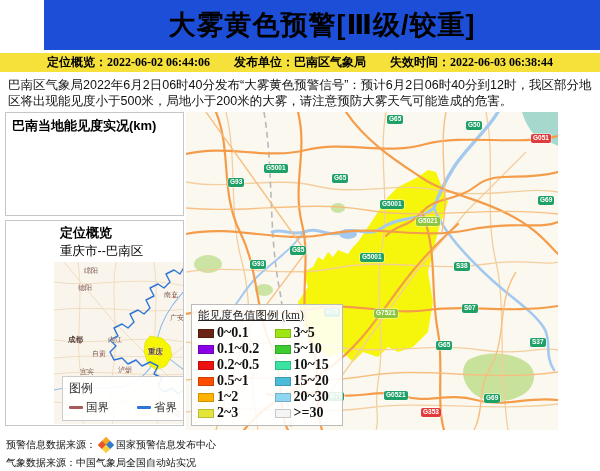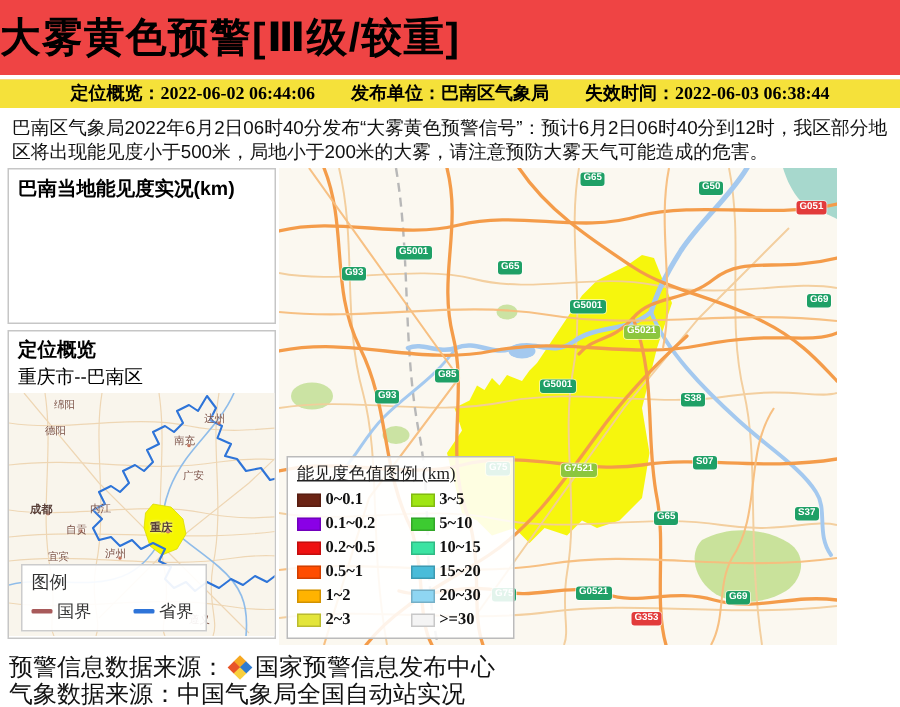--- a/index.html
+++ b/index.html
@@ -4,43 +4,44 @@
 <style>
   html,body{margin:0;padding:0;}
   body{
     width:600px;height:471px;overflow:hidden;background:#fff;
     font-family:"Liberation Sans","DejaVu Sans",sans-serif;color:#111;
     position:relative;
   }
   .num{font-family:"Liberation Serif","DejaVu Serif",serif;}
   
   .banner{
-    height:50px;background:#ef4444;display:flex;align-items:center;justify-content:flex-start;
+    height:50px;background:#1d4ed8;display:flex;align-items:center;justify-content:center;
     border-bottom:3px solid #ffffff;
+    margin-left:44px;
   }
   .banner h1{
     margin:0;font-size:27px;font-weight:900;color:#000;letter-spacing:1px;line-height:1;
   }
   .infobar{
     height:19px;background:#F5E13A;display:flex;align-items:center;justify-content:center;
     font-size:12px;font-weight:bold;color:#000;
   }
   .ib-item{margin:0 12px;white-space:nowrap;}
   .ib-item .num{font-weight:bold;}
   
   .desc{
     padding:5px 8px 3px 8px;font-size:12.5px;line-height:16px;color:#111;
   }
   
   .content{display:flex;padding-left:5px;}
   .left-col{width:179px;display:flex;flex-direction:column;flex:none;margin-right:2px;}
   .panel{border:1px solid #c6c6c6;background:#fff;box-sizing:border-box;}
   .panel-vis{height:104px;margin-bottom:4px;padding:4px 6px;}
   .panel-title{font-size:13px;font-weight:bold;color:#000;}
-  .panel-loc{height:206px;display:flex;flex-direction:column;}
+  .panel-loc{height:206px;display:flex;flex-direction:column;padding-left:48px;}
   .panel-loc .loc-head{padding:3px 6px 2px 6px;}
   .loc-sub{font-size:12.5px;color:#000;margin-top:1px;}
   .mini-map{position:relative;flex:1;overflow:hidden;cursor:grab;}
   .mini-map svg{position:absolute;left:0;top:0;}
   .city-label{
     position:absolute;font-size:7px;color:#7a5044;line-height:1;white-space:nowrap;
     text-shadow:0 0 2px #fff;
   }
   .city-label.big{font-weight:bold;color:#5a4038;font-size:7.5px;}
   .mini-legend{
@@ -62,23 +63,23 @@
     position:absolute;left:5px;bottom:4px;width:138px;background:rgba(255,255,255,0.88);
     border:1px solid #bbb;padding:3px 6px 5px 6px;
   }
   .vis-legend-title{font-size:11.5px;color:#222;font-family:"Liberation Serif","DejaVu Serif",serif;text-decoration:underline;}
   .vis-legend-grid{
     display:grid;grid-template-rows:repeat(6,14px);grid-auto-flow:column;
     column-gap:8px;row-gap:2px;margin-top:3px;
   }
   .lg-row{display:flex;align-items:center;}
   .lg-sw{width:16px;height:9px;flex:none;margin-right:3px;border:1px solid rgba(0,0,0,0.18);box-sizing:border-box;}
-  .lg-lb{font-size:11px;font-weight:bold;color:#111;font-family:"Liberation Serif","DejaVu Serif",serif;line-height:1;}
-  
-  .footer{padding:6px 6px 0 6px;font-size:16px;color:#111;}
+  .lg-lb{font-size:14px;font-weight:bold;color:#111;font-family:"Liberation Serif","DejaVu Serif",serif;line-height:1;}
+  
+  .footer{padding:6px 6px 0 6px;font-size:10px;color:#111;}
   .footer-line{height:18px;display:flex;align-items:center;}
   .src-logo{display:inline-block;position:relative;width:14px;height:14px;margin:0 3px;}
   .src-logo i{position:absolute;width:6px;height:6px;transform:rotate(45deg);}
   .src-logo .d-top{left:4px;top:0;background:#F6A821;}
   .src-logo .d-left{left:0;top:4px;background:#E85427;}
   .src-logo .d-right{left:8px;top:4px;background:#2F7BD0;}
   .src-logo .d-bottom{left:4px;top:8px;background:#F8CF3E;}
 </style>
 </head>
 <body>

